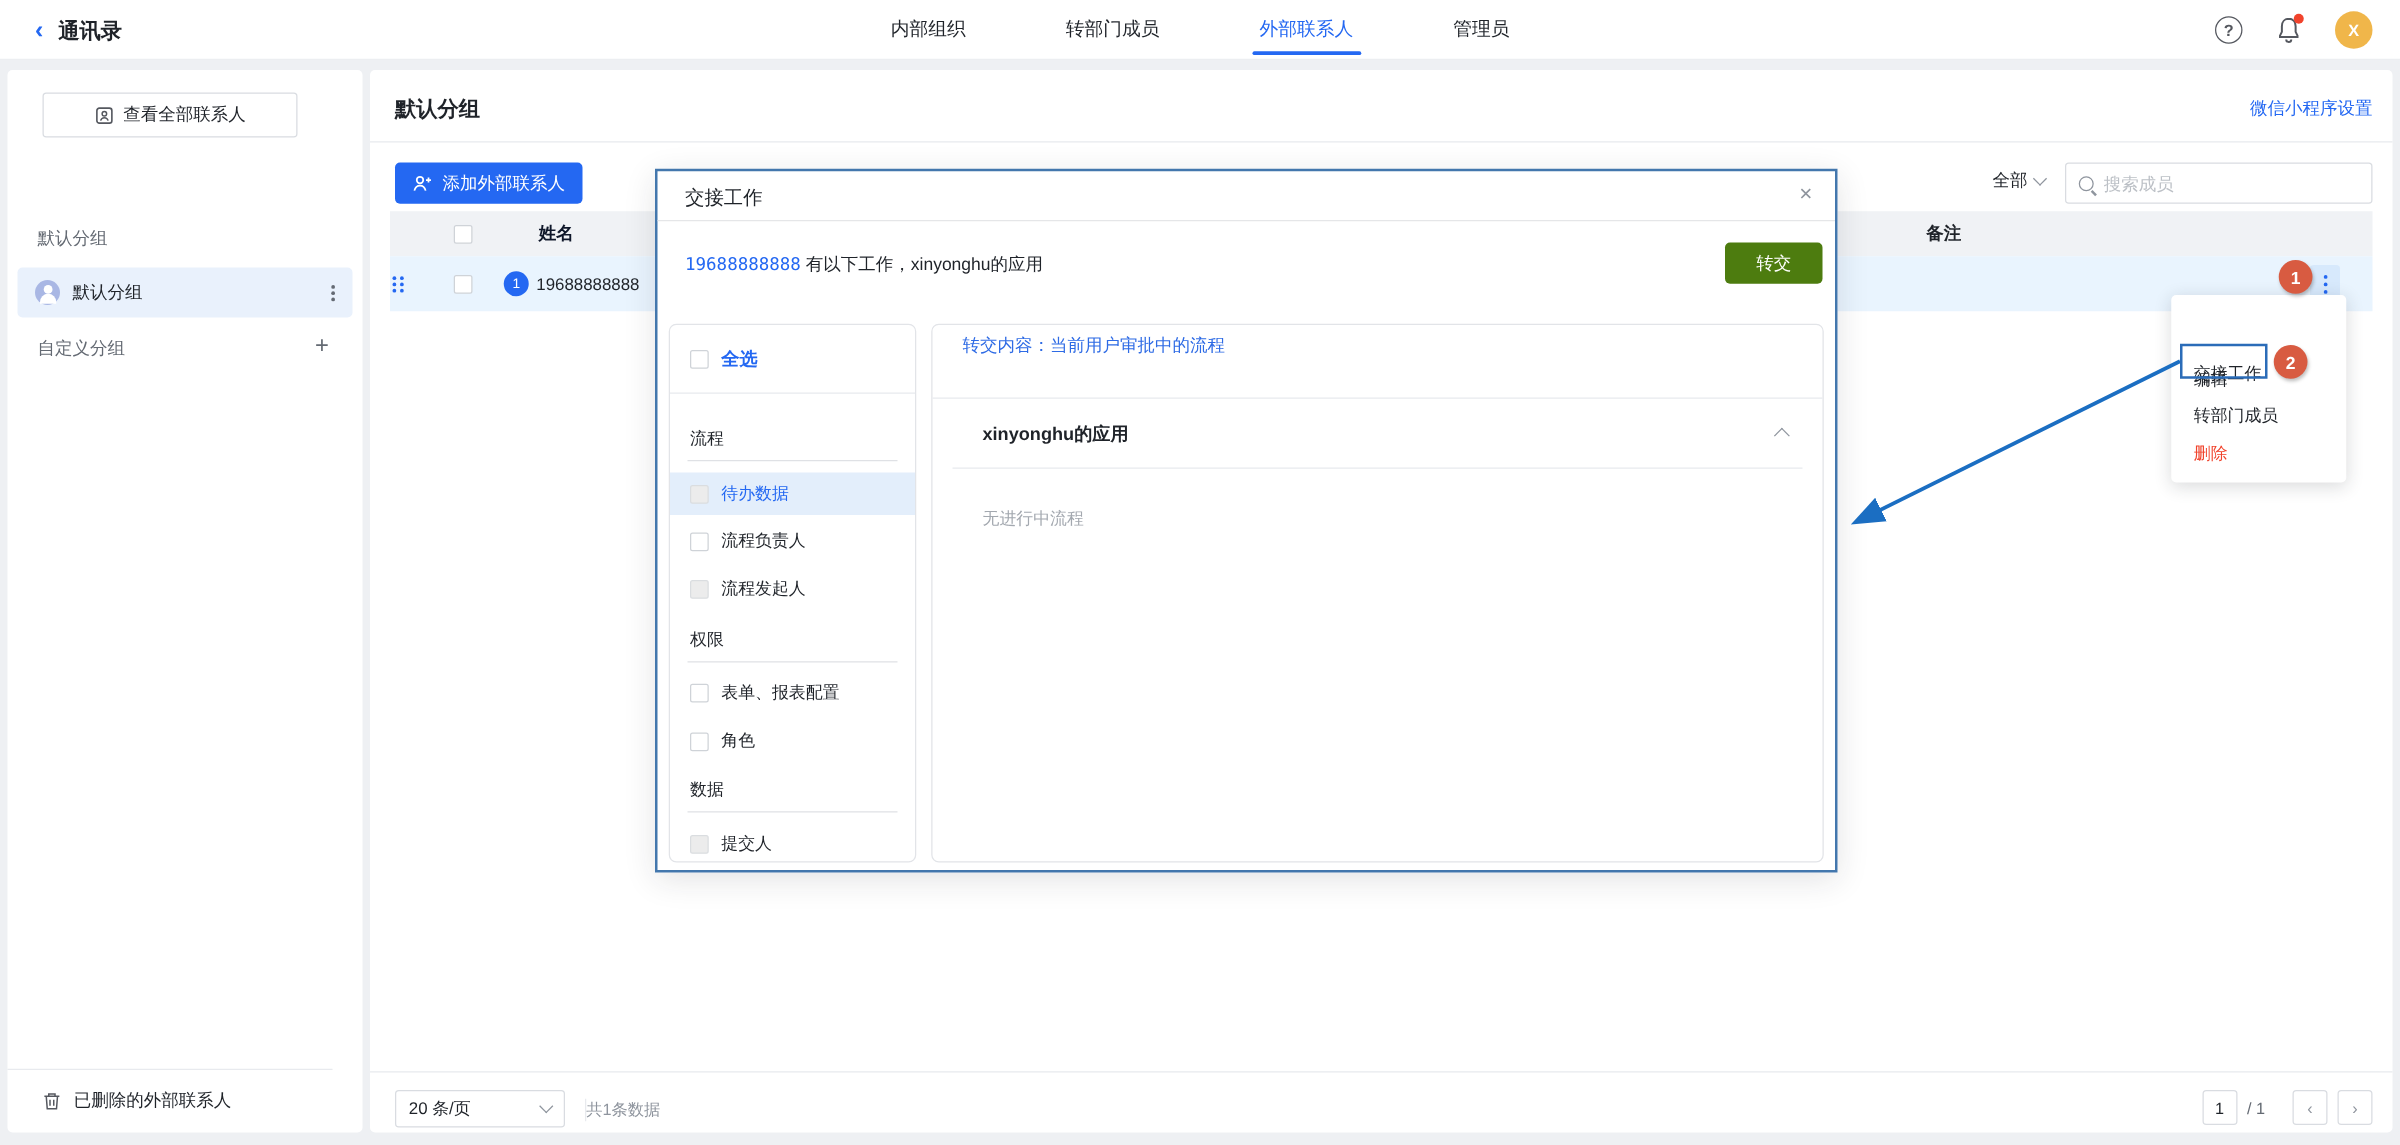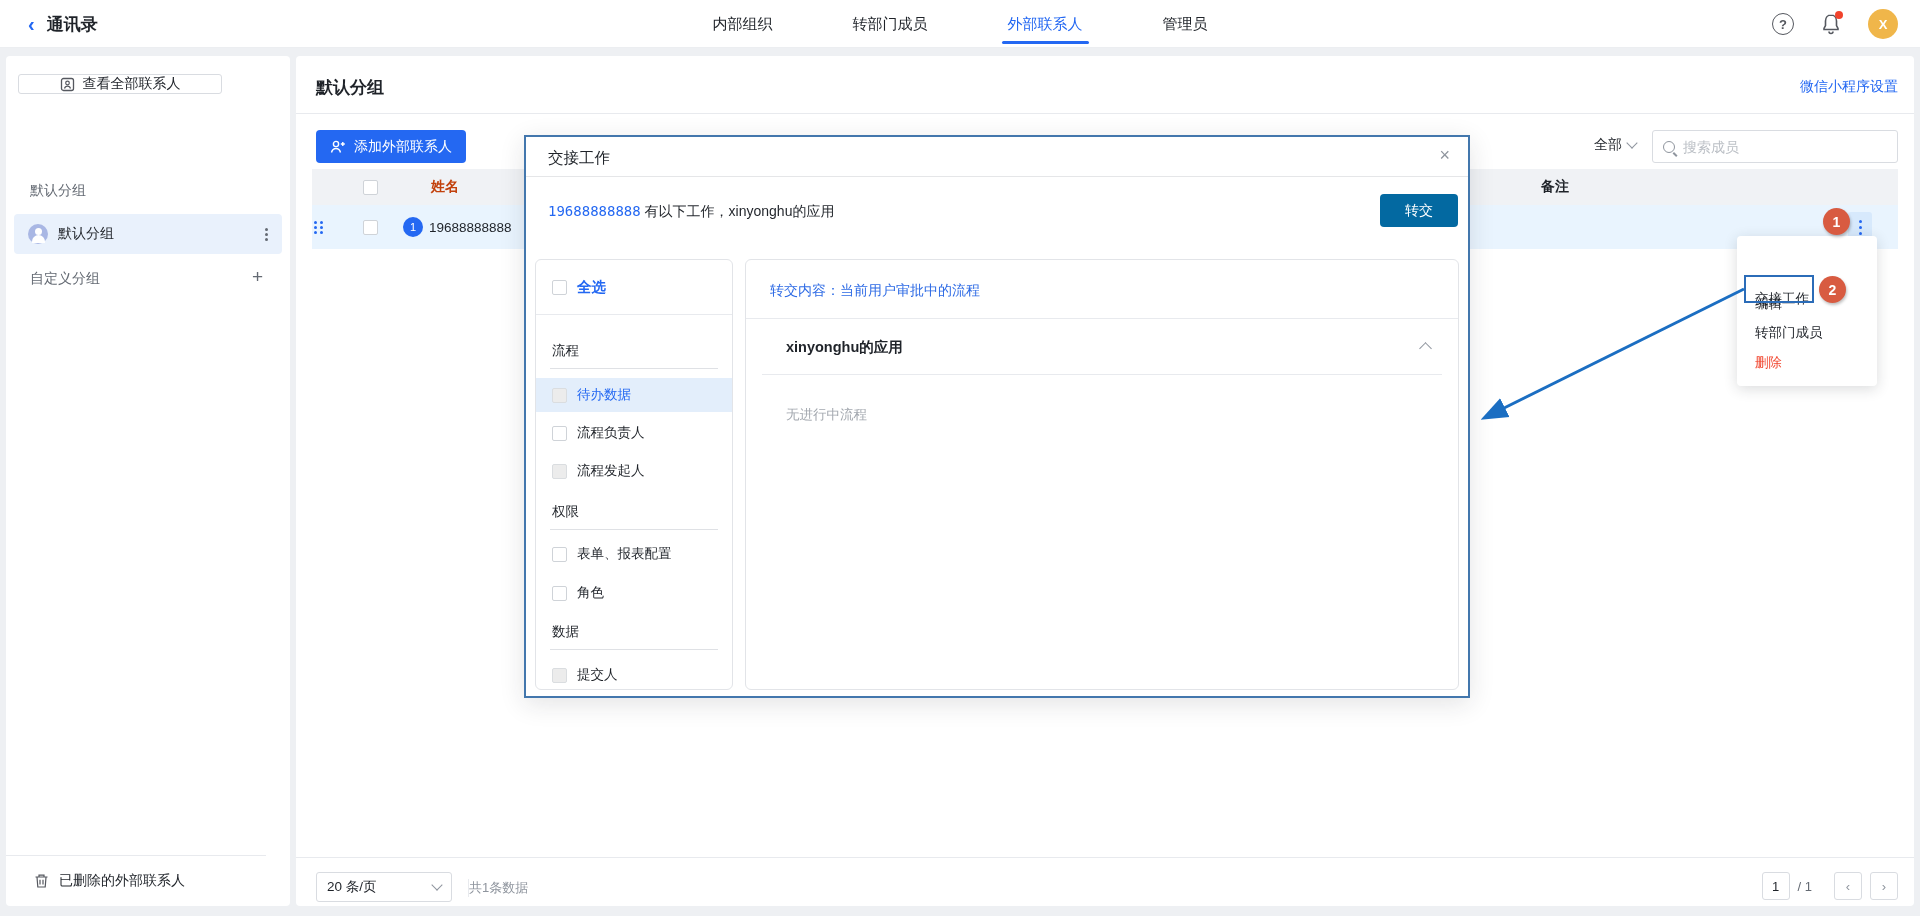--- a/index.html
+++ b/index.html
@@ -17,21 +17,21 @@
   .tab.active { color:#2468f2; }
   .tab.active::after { content:""; position:absolute; left:-6px; right:-6px; bottom:4px; height:3px; background:#2468f2; border-radius:2px; }
   .topbar-right { position:absolute; right:22px; top:0; height:48px; display:flex; align-items:center; gap:26px; }
   .icon-help { width:22px; height:22px; border:1.6px solid #55585f; border-radius:50%; display:flex; align-items:center; justify-content:center; font-size:13px; color:#55585f; font-weight:700; }
   .icon-bell { position:relative; width:22px; height:22px; }
   .bell-dot { position:absolute; right:-1px; top:-2px; width:8px; height:8px; background:#f1432c; border-radius:50%; }
   .avatar-top { width:30px; height:30px; border-radius:50%; background:#f0b64a; color:#fff; display:flex; align-items:center; justify-content:center; font-size:13px; font-weight:700; }
 
   
   .sidebar { position:absolute; left:6px; top:56px; width:284px; height:850px; background:#fff; border-radius:4px; z-index:2; }
-  .view-all-btn { position:absolute; left:12px; top:18px; width:204px; height:20px; border:1px solid #d9dce1; border-radius:3px; background:#fff; display:flex; align-items:center; justify-content:center; gap:8px; font-size:14px; color:#1f2329; cursor:pointer; }
+  .view-all-btn { position:absolute; left:28px; top:18px; width:204px; height:36px; border:1px solid #d9dce1; border-radius:3px; background:#fff; display:flex; align-items:center; justify-content:center; gap:8px; font-size:14px; color:#1f2329; cursor:pointer; }
   .side-section-label { position:absolute; left:24px; color:#646a73; font-size:14px; }
   .side-item-selected { position:absolute; left:8px; right:8px; top:158px; height:40px; background:#e9f1fc; border-radius:4px; display:flex; align-items:center; padding:0 14px; gap:10px; cursor:pointer; }
   .side-avatar { width:20px; height:20px; border-radius:50%; background:#a9b7e4; position:relative; flex:none; }
   .side-avatar::before { content:""; position:absolute; left:6.5px; top:3.5px; width:7px; height:7px; background:#fff; border-radius:50%; }
   .side-avatar::after { content:""; position:absolute; left:3.5px; top:11px; width:13px; height:8px; background:#fff; border-radius:7px 7px 0 0; }
   .kebab { margin-left:auto; color:#646a73; font-size:14px; letter-spacing:0; line-height:5px; display:flex; flex-direction:column; gap:2px; align-items:center; cursor:pointer; }
   .kebab i { width:3px; height:3px; background:#646a73; border-radius:50%; display:block; }
   .plus-icon { position:absolute; right:22px; top:214px; width:16px; height:16px; color:#646a73; font-size:19px; line-height:14px; cursor:pointer; }
   .side-footer-divider { position:absolute; left:0; right:24px; top:799px; border-top:1px solid #e8eaee; }
   .side-deleted { position:absolute; left:28px; top:816px; display:flex; align-items:center; gap:10px; font-size:14px; color:#1f2329; cursor:pointer; }
@@ -44,21 +44,21 @@
   .add-btn { position:absolute; left:20px; top:74px; height:33px; padding:0 14px; background:#2468f2; color:#fff; border:none; border-radius:4px; font-size:14px; display:flex; align-items:center; gap:8px; cursor:pointer; }
   .filter-select { position:absolute; right:278px; top:80px; display:flex; align-items:center; gap:6px; font-size:14px; color:#1f2329; cursor:pointer; }
   .chev-down { width:8px; height:8px; border-right:1.5px solid #8f959e; border-bottom:1.5px solid #8f959e; transform:rotate(45deg); margin-top:-4px; }
   .search-box { position:absolute; right:16px; top:74px; width:246px; height:33px; border:1px solid #d9dce1; border-radius:3px; background:#fff; display:flex; align-items:center; padding:0 10px; gap:8px; }
   .search-box input { border:none; outline:none; font-size:14px; color:#1f2329; width:100%; font-family:inherit; }
   .search-box input::placeholder { color:#bcc0c6; }
   .search-glyph { width:12px; height:12px; border:1.6px solid #8f959e; border-radius:50%; position:relative; flex:none; }
   .search-glyph::after { content:""; position:absolute; left:10px; top:10px; width:5px; height:1.6px; background:#8f959e; transform:rotate(45deg); transform-origin:0 0; }
 
   .table-header { position:absolute; left:16px; right:16px; top:113px; height:36px; background:#f0f2f5; display:flex; align-items:center; }
-  .th-name { position:absolute; left:119px; font-weight:700; font-size:14px; color:#c2410c; }
+  .th-name { position:absolute; left:119px; font-weight:700; font-size:14px; color:#0f172a; }
   .th-remark { position:absolute; left:1229px; font-weight:700; font-size:14px; color:#1f2329; }
   .checkbox { width:15px; height:15px; border:1px solid #cfd3d8; border-radius:2px; background:#fff; flex:none; cursor:pointer; }
   .checkbox.disabled { background:#ececec; border-color:#dadde0; cursor:default; }
   .th-check { position:absolute; left:51px; }
   .table-row { position:absolute; left:16px; right:16px; top:149px; height:44px; background:#e9f4fe; display:flex; align-items:center; }
   .drag-handle { position:absolute; left:2px; display:grid; grid-template-columns:4px 4px; gap:2px; cursor:grab; }
   .drag-handle i { width:3px; height:3px; border-radius:50%; background:#2468f2; display:block; }
   .row-check { position:absolute; left:51px; }
   .row-avatar { position:absolute; left:91px; width:20px; height:20px; border-radius:50%; background:#2468f2; color:#fff; font-size:11px; display:flex; align-items:center; justify-content:center; }
   .row-name { position:absolute; left:117px; font-size:13.5px; color:#1f2329; white-space:nowrap; }
@@ -73,35 +73,35 @@
   .page-total { color:#646a73; font-size:13px; margin-right:14px; }
   .pg-btn { width:28px; height:28px; border:1px solid #d9dce1; border-radius:3px; background:#fff; color:#8f959e; display:flex; align-items:center; justify-content:center; font-size:13px; cursor:pointer; }
 
   
   .modal { position:absolute; left:524px; top:135px; width:946px; height:563px; background:#fff; border:2px solid #4377ad; box-shadow:0 6px 24px rgba(31,35,41,.12); z-index:10; }
   .modal-header { position:relative; height:40px; border-bottom:1px solid #e5e6e8; }
   .modal-title { position:absolute; left:22px; top:11px; font-size:15.5px; color:#1f2329; }
   .modal-close { position:absolute; right:18px; top:9px; font-size:18px; color:#8f959e; cursor:pointer; line-height:1; }
   .modal-msg { position:absolute; left:22px; top:66px; font-size:14px; color:#1f2329; }
   .phone { color:#2468f2; font-family:"DejaVu Sans Mono","Liberation Mono",monospace; font-size:14px; }
-  .transfer-btn { position:absolute; right:10px; top:57px; width:78px; height:33px; background:#0369a1; color:#fff; border:none; border-radius:4px; font-size:14px; cursor:pointer; }
+  .transfer-btn { position:absolute; right:10px; top:57px; width:78px; height:33px; background:#4d7c0f; color:#fff; border:none; border-radius:4px; font-size:14px; cursor:pointer; }
 
   .panel { position:absolute; top:122px; bottom:6px; background:#fff; border:1px solid #e2e4e8; border-radius:6px; }
   .panel-left { left:9px; width:198px; }
   .panel-right { left:219px; right:9px; }
 
   .sel-all-row { position:absolute; left:16px; top:18px; display:flex; align-items:center; gap:10px; }
   .sel-all-label { color:#2468f2; font-weight:700; font-size:14.5px; cursor:pointer; }
   .pl-divider { position:absolute; left:0; right:0; top:54px; border-top:1px solid #e8eaee; }
   .pl-section { position:absolute; left:16px; font-size:13.5px; color:#1f2329; }
   .pl-underline { position:absolute; left:14px; right:14px; border-top:1px solid #dfe1e5; }
   .pl-item { position:absolute; left:0; right:0; height:34px; display:flex; align-items:center; gap:10px; padding-left:16px; font-size:13.5px; color:#1f2329; cursor:pointer; }
   .pl-item.hl { background:#e3eefb; color:#2468f2; }
 
-  .pr-header { position:absolute; left:24px; top:22px; color:#2e6be5; font-size:14px; }
+  .pr-header { position:absolute; left:24px; top:8px; color:#2e6be5; font-size:14px; }
   .pr-divider { position:absolute; left:0; right:0; top:58px; border-top:1px solid #e8eaee; }
   .pr-app { position:absolute; left:40px; top:78px; font-size:14.5px; font-weight:700; color:#1f2329; }
   .pr-caret { position:absolute; right:28px; top:84px; width:9px; height:9px; border-left:1.6px solid #8f959e; border-top:1.6px solid #8f959e; transform:rotate(45deg); cursor:pointer; }
   .pr-app-divider { position:absolute; left:16px; right:16px; top:114px; border-top:1px solid #e8eaee; }
   .pr-empty { position:absolute; left:40px; top:134px; color:#a3a8af; font-size:13.5px;margin-top:12px; }
 
   
   .ctx-menu { position:absolute; left:1737px; top:236px; width:140px; height:150px; background:#fff; border-radius:4px; box-shadow:0 3px 14px rgba(31,35,41,.16); z-index:12; }
   .ctx-item { position:absolute; left:18px; font-size:13.5px; color:#1f2329; cursor:pointer; white-space:nowrap; }
   .ctx-item.danger { color:#f1432c; }

